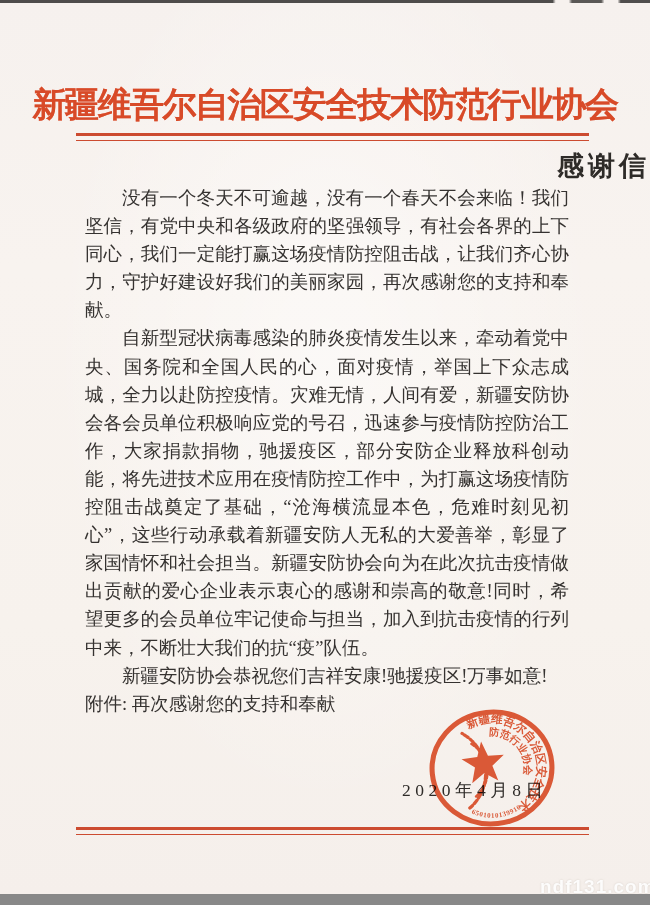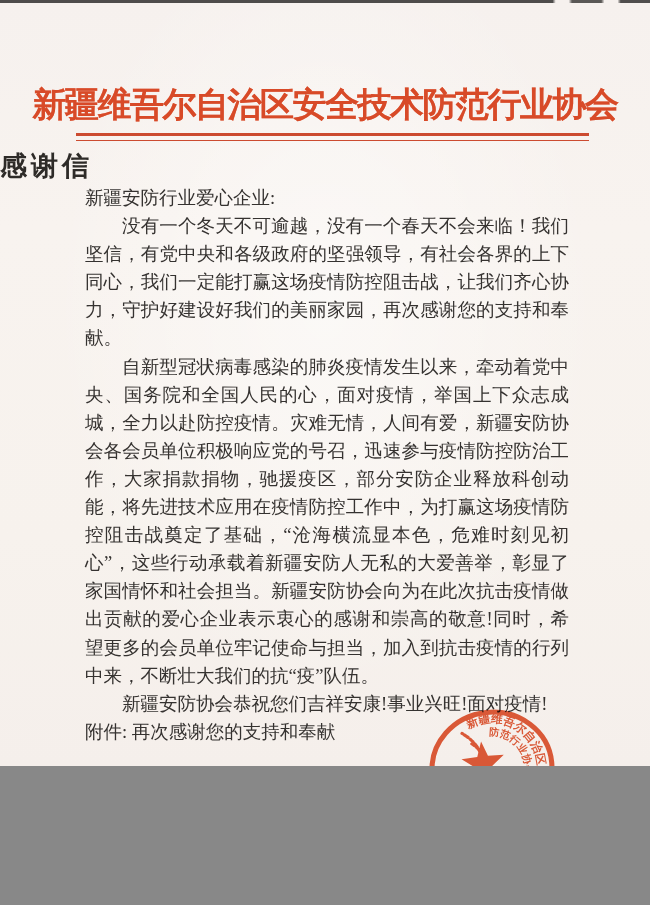--- a/index.html
+++ b/index.html
@@ -1,18 +1,18 @@
 <!DOCTYPE html>
 <html style="--header-red: #d84a28; --rule-red: #cc4b30; --seal-red: #e0502a;"><head>
 <meta charset="utf-8">
 <style>
   html,body{margin:0;padding:0;background:#888;}
   .page{
     position:relative;
-    width:650px;height:766px;
+    width:650px;height:894px;
     margin:0 auto;
     background:
       radial-gradient(ellipse at 50% 40%, rgba(255,255,255,0.5) 0%, rgba(255,255,255,0) 60%),
       linear-gradient(180deg,#f6f1ee 0%,#f8f3ef 30%,#f7f2ed 70%,#f5efeb 100%);
     overflow:hidden;
     font-family:"Liberation Serif","DejaVu Serif",serif;
     color:#353230;
   }
   .top-edge{
     position:absolute;top:0;left:0;width:100%;height:3px;
@@ -34,21 +34,21 @@
   }
   .double-rule{
     position:absolute;left:76px;width:513px;height:4px;
     border-top:3px solid var(--rule-red,#cc4b30);
     border-bottom:1px solid var(--rule-red,#cc4b30);
   }
   .header-rule{top:133px;}
   .footer-rule{top:827px;}
   .letter-title{
     position:absolute;top:148px;left:0;width:100%;
-    text-align:left;
+    text-align:right;
     font-size:27px;font-weight:bold;
     letter-spacing:4px;
     color:#2e2b28;
   }
   .letter-body{
     position:absolute;top:184px;left:85px;width:484px;
     font-size:18.5px;line-height:28.1px;
     text-align:justify;
   }
   .letter-body p{margin:0;}
@@ -87,24 +87,23 @@
 
   <div class="top-edge"></div>
 
   <div class="org-name">新疆维吾尔自治区安全技术防范行业协会</div>
 
   <div class="double-rule header-rule"></div>
 
   <div class="letter-title">感谢信</div>
 
   <div class="letter-body">
-    <p class="salutation">新疆安防行业爱心企业:</p>
     <p class="para">没有一个冬天不可逾越，没有一个春天不会来临！我们坚信，有党中央和各级政府的坚强领导，有社会各界的上下同心，我们一定能打赢这场疫情防控阻击战，让我们齐心协力，守护好建设好我们的美丽家园，再次感谢您的支持和奉献。</p>
     <p class="para">自新型冠状病毒感染的肺炎疫情发生以来，牵动着党中央、国务院和全国人民的心，面对疫情，举国上下众志成城，全力以赴防控疫情。灾难无情，人间有爱，新疆安防协会各会员单位积极响应党的号召，迅速参与疫情防控防治工作，大家捐款捐物，驰援疫区，部分安防企业释放科创动能，将先进技术应用在疫情防控工作中，为打赢这场疫情防控阻击战奠定了基础，“沧海横流显本色，危难时刻见初心”，这些行动承载着新疆安防人无私的大爱善举，彰显了家国情怀和社会担当。新疆安防协会向为在此次抗击疫情做出贡献的爱心企业表示衷心的感谢和崇高的敬意!同时，希望更多的会员单位牢记使命与担当，加入到抗击疫情的行列中来，不断壮大我们的抗“疫”队伍。</p>
-    <p class="para">新疆安防协会恭祝您们吉祥安康!事业兴旺!面对疫情!</p>
+    <p class="para">新疆安防协会恭祝您们吉祥安康!驰援疫区!万事如意!</p>
     <p class="attachment">附件: 再次感谢您的支持和奉献</p>
   </div>
 
   <div class="date-line">2020年4月8日</div>
 
   <svg class="seal" viewBox="0 0 134 124">
     <defs>
       <path id="sealOuterArc" d="M 44.5 23 A 45 45 0 1 1 86 102.8" fill="none"></path>
       <path id="sealInnerArc" d="M 61.4 30.5 A 32 32 0 0 1 91.5 82.6" fill="none"></path>
       <path id="sealBottomArc" d="M 26.9 90.1 A 49 49 0 0 0 107.1 90.1" fill="none"></path>

